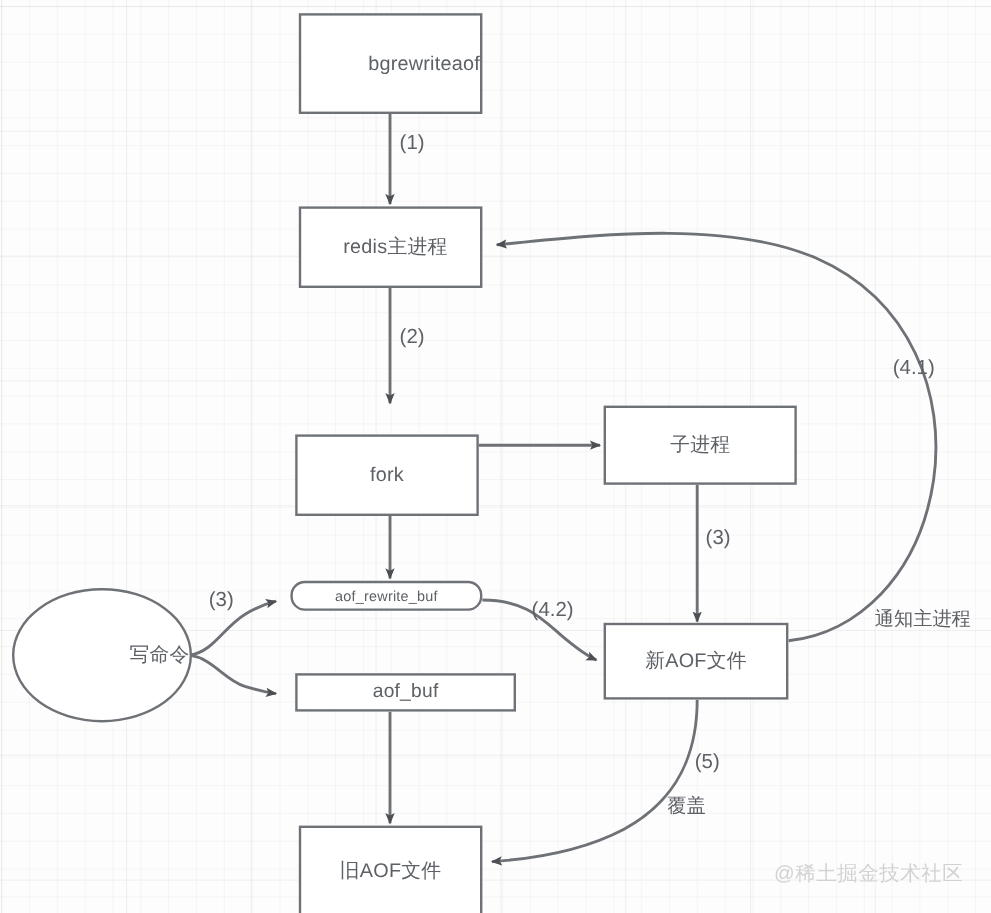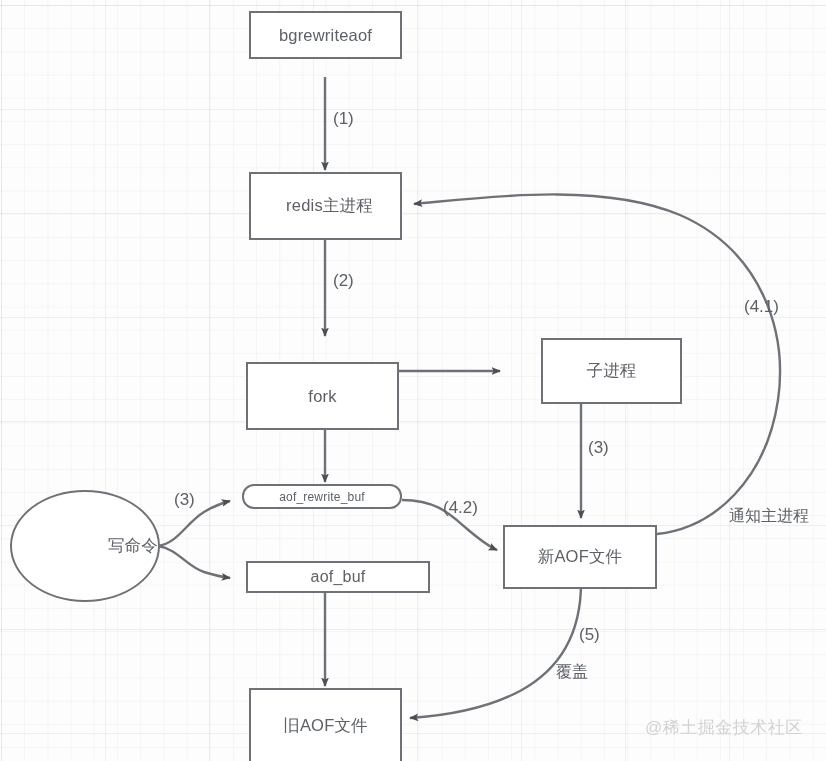--- a/index.html
+++ b/index.html
@@ -103,49 +103,49 @@
       <path d="M402,500 C436,500 450,514 466,528 C480,540 488,546 497,550" marker-end="url(#ah)"></path>
 
       <path d="M325,593 L325,686" marker-end="url(#ah)"></path>
 
       <path d="M657,534 C714,528 766,480 778,400 C788,330 760,250 680,215 C600,181 480,198 414,204" marker-end="url(#ah)"></path>
 
       <path d="M581,583 C581,627 566,666 520,691 C482,711 440,716 410,718" marker-end="url(#ah)"></path>
     </g>
   </svg>
 
-  <div class="node" style="left:249px; top:11px; width:153px; height:48px;">
+  <div class="node" style="left:249px; top:11px; width:153px; height:84px;justify-content:flex-end;">
     <span>bgrewriteaof</span>
   </div>
 
   <div class="node" style="left:249px; top:172px; width:153px; height:68px;padding-left:8px;">
     <span>redis主进程</span>
   </div>
 
   <div class="node" style="left:246px; top:338px; width:153px; height:68px;margin-top:24px;">
     <span>fork</span>
   </div>
 
-  <div class="node" style="left:503px; top:338px; width:141px; height:66px;margin-left:38px;">
+  <div class="node" style="left:503px; top:338px; width:161px; height:66px;">
     <span>子进程</span>
   </div>
 
   <div class="node ellipse" style="left:10px; top:490px; width:150px; height:112px;">
     <span>写命令</span>
   </div>
 
   <div class="node" style="left:242px; top:484px; width:160px; height:25px; font-size:12px;border-radius:12px;">
     <span>aof_rewrite_buf</span>
   </div>
 
   <div class="node" style="left:246px; top:561px; width:184px; height:32px; font-size:16px;">
     <span>aof_buf</span>
   </div>
 
-  <div class="node" style="left:503px; top:519px; width:154px; height:64px;margin-top:6px;">
+  <div class="node" style="left:503px; top:519px; width:154px; height:64px;">
     <span>新AOF文件</span>
   </div>
 
   <div class="node" style="left:249px; top:688px; width:153px; height:76px;">
     <span>旧AOF文件</span>
   </div>
 
   <div class="edge-label" style="left:333px; top:109px;">(1)</div>
 
   <div class="edge-label" style="left:333px; top:271px;">(2)</div>

